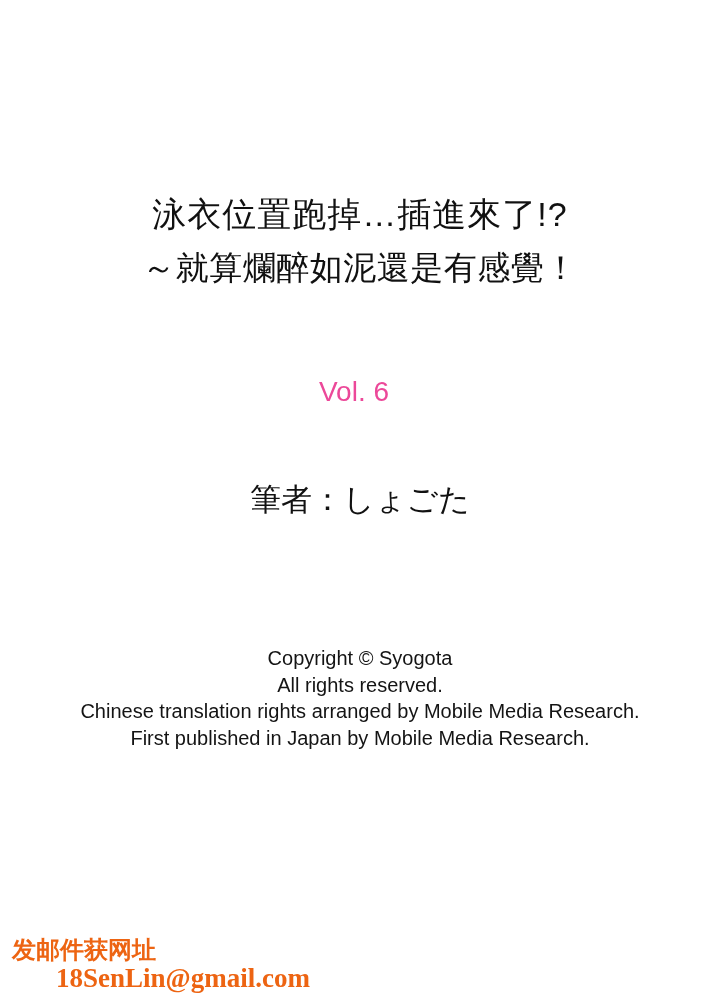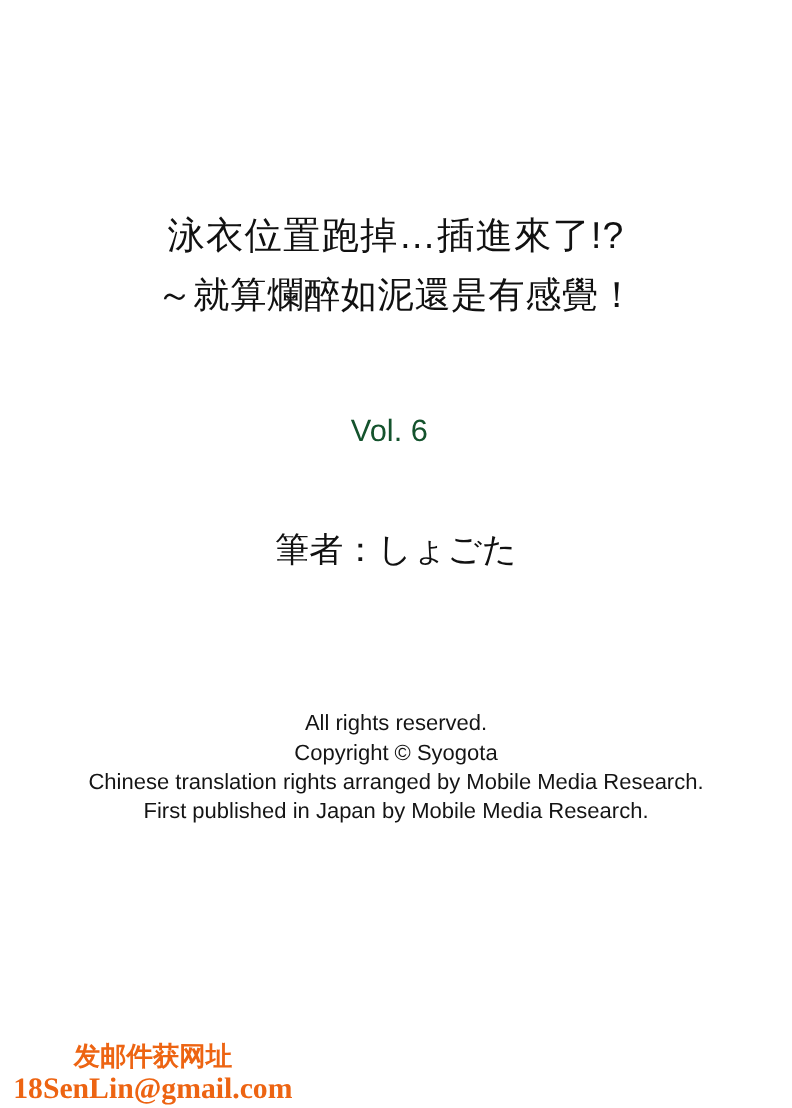--- a/index.html
+++ b/index.html
@@ -36,21 +36,21 @@
     white-space: nowrap;
   }
   .volume {
     position: absolute;
     top: 372px;
     left: 0;
     width: 708px;
     text-align: center;
     font-size: 28px;
     line-height: 40px;
-    color: #14532d;
+    color: #ec4899;
   }
   .author {
     position: absolute;
     top: 478px;
     left: 0;
     width: 720px;
     text-align: center;
     font-size: 31px;
     line-height: 44px;
     white-space: nowrap;
@@ -64,56 +64,57 @@
     font-size: 20px;
     line-height: 26.5px;
     color: #141414;
   }
   .copyright div {
     white-space: nowrap;
   }
   .watermark {
     position: absolute;
     left: 12px;
-    bottom: 3px;
-    text-align: center;
+    bottom: 14px;
+    text-align: left;
     display: inline-block;
   }
   .watermark-note {
     font-family: "Liberation Serif", serif;
     font-weight: bold;
     font-size: 24px;
     line-height: 28px;
     white-space: nowrap;
   }
   .watermark-email {
     font-family: "Liberation Serif", serif;
     font-weight: bold;
     font-size: 27px;
     line-height: 29px;
     white-space: nowrap;
+    margin-left: 44px;
   }
 </style>
 </head>
 <body>
 
 <div class="page">
 
   <div class="title-block">
     <div class="title-line1">泳衣位置跑掉…插進來了!?</div>
     <div class="title-line2">～就算爛醉如泥還是有感覺！</div>
   </div>
 
   <div class="volume">Vol. 6</div>
 
   <div class="author">筆者：しょごた</div>
 
   <div class="copyright">
+    <div>Copyright © Syogota</div>
     <div>All rights reserved.</div>
-    <div>Copyright © Syogota</div>
     <div>Chinese translation rights arranged by Mobile Media Research.</div>
     <div>First published in Japan by Mobile Media Research.</div>
   </div>
 
   <div class="watermark">
     <div class="watermark-note" style="color: rgb(237, 100, 18);">发邮件获网址</div>
     <div class="watermark-email" style="color: rgb(237, 100, 18);">18SenLin@gmail.com</div>
   </div>
 
 </div>

